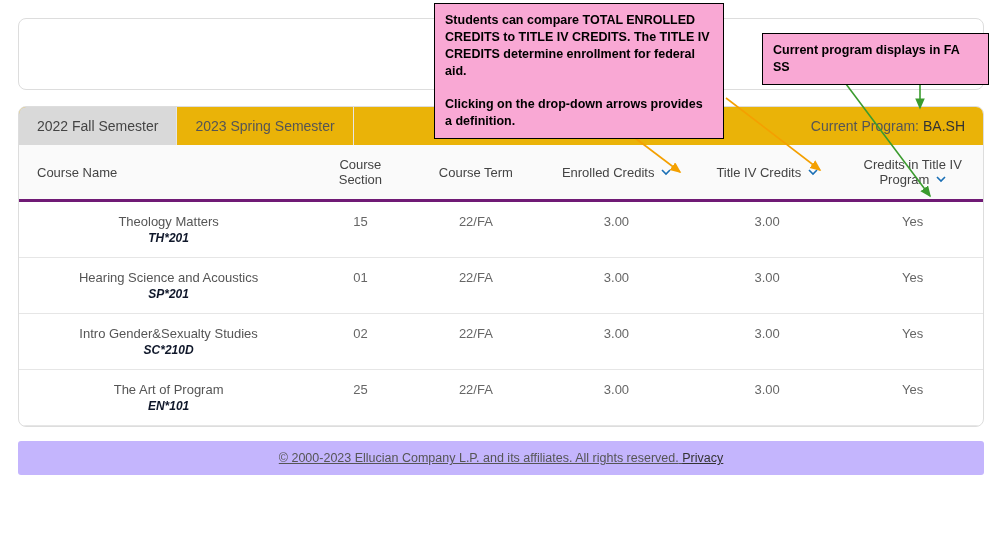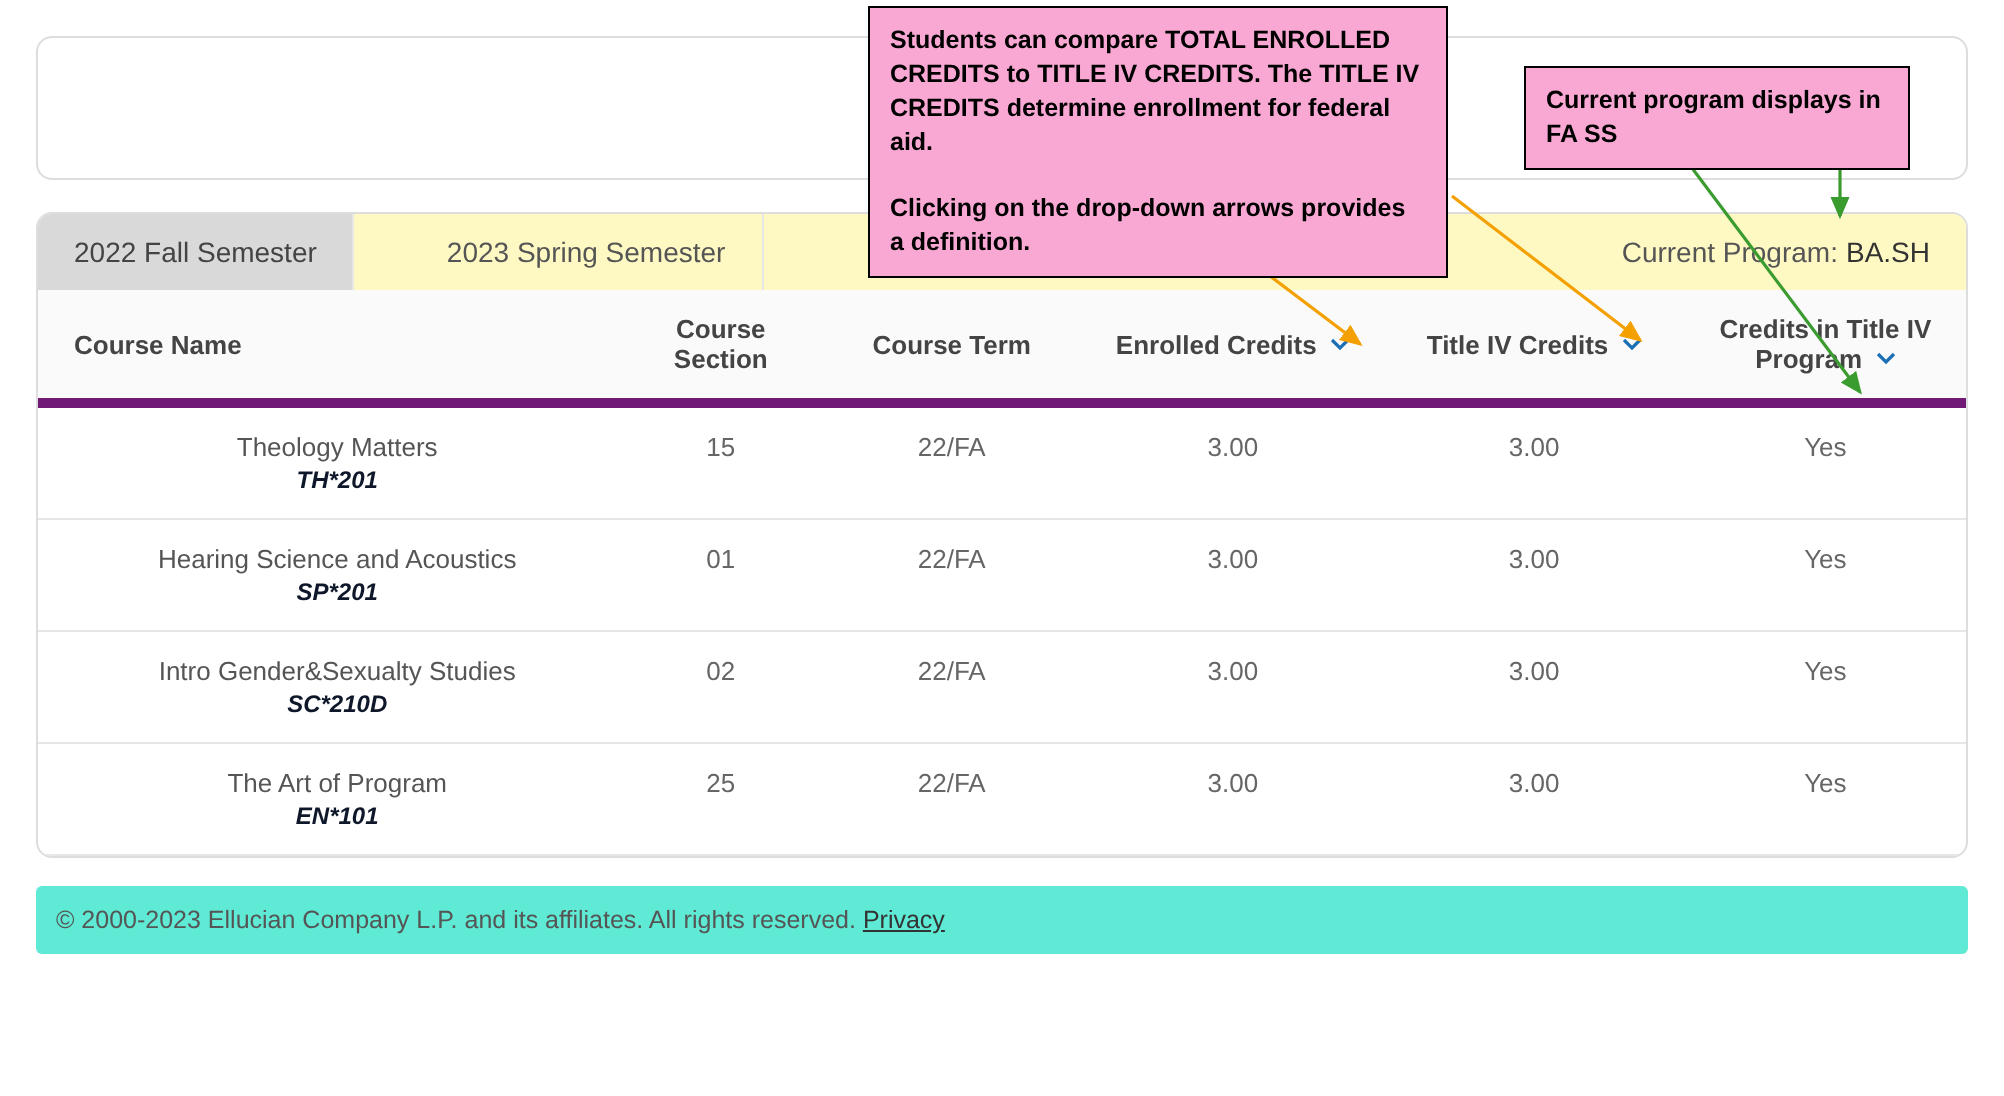--- a/index.html
+++ b/index.html
@@ -24,23 +24,22 @@
   }
   .panel {
     border: 1px solid #ddd;
     border-radius: 8px;
     overflow: hidden;
     background: #fff;
   }
   .tabs-row {
     display: flex;
     align-items: stretch;
-    background: #fef9c3;
+    background: #eab308;
     height: 38px;
-    gap: 28px;
   }
   .tab {
     padding: 0 18px;
     display: flex;
     align-items: center;
     font-size: 14px;
     color: #555;
     cursor: pointer;
     border-right: 1px solid #e6e6e6;
   }
@@ -60,26 +59,26 @@
     font-weight: 400;
     margin-left: 4px;
     color: #333;
   }
   table.data {
     width: 100%;
     border-collapse: collapse;
   }
   thead th {
     text-align: center;
-    font-weight: 700;
+    font-weight: 400;
     font-size: 13px;
     color: #444;
     padding: 12px 10px;
     background: #fafafa;
-    border-bottom: 5px solid #701a75;
+    border-bottom: 3px solid #701a75;
     vertical-align: middle;
   }
   thead th:first-child { text-align: left; padding-left: 18px; }
   tbody td {
     padding: 12px 10px;
     border-bottom: 1px solid #e6e6e6;
     text-align: center;
     color: #666;
     font-size: 13px;
     vertical-align: top;
@@ -87,41 +86,43 @@
   tbody td:first-child { text-align: center; padding-left: 18px; }
   .course-name { color: #555; }
   .course-code { font-weight: 700; font-size: 12px; color: #0f172a; margin-top: 2px; font-style: italic; }
   .chev {
     display: inline-block;
     margin-left: 3px;
   }
   .chev svg { width: 10px; height: 10px; }
   .footer {
     margin-top: 14px;
-    background: #5eead4;
+    background: #c4b5fd;
     padding: 10px;
+    text-align: center;
     font-size: 12.5px;
     color: #555;
     border-radius: 3px;
+    text-decoration: underline;
   }
   .footer a { color: #333; text-decoration: underline; cursor: pointer; }
   
   .callout {
     position: absolute;
     background: #f9a8d4;
     border: 1.5px solid #000;
     padding: 8px 10px;
     font-size: 12.5px;
     font-weight: 700;
     color: #000;
     z-index: 40;
     line-height: 1.35;
   }
   .callout.c1 { left: 434px; top: 3px; width: 290px; }
-  .callout.c2 { left: 762px; top: 33px; width: 193px; }
+  .callout.c2 { left: 762px; top: 33px; width: 227px; }
   
   .arrows {
     position: absolute;
     left: 0; top: 0;
     width: 1002px; height: 548px;
     pointer-events: none;
     z-index: 30;
   }
 </style>
 </head>

